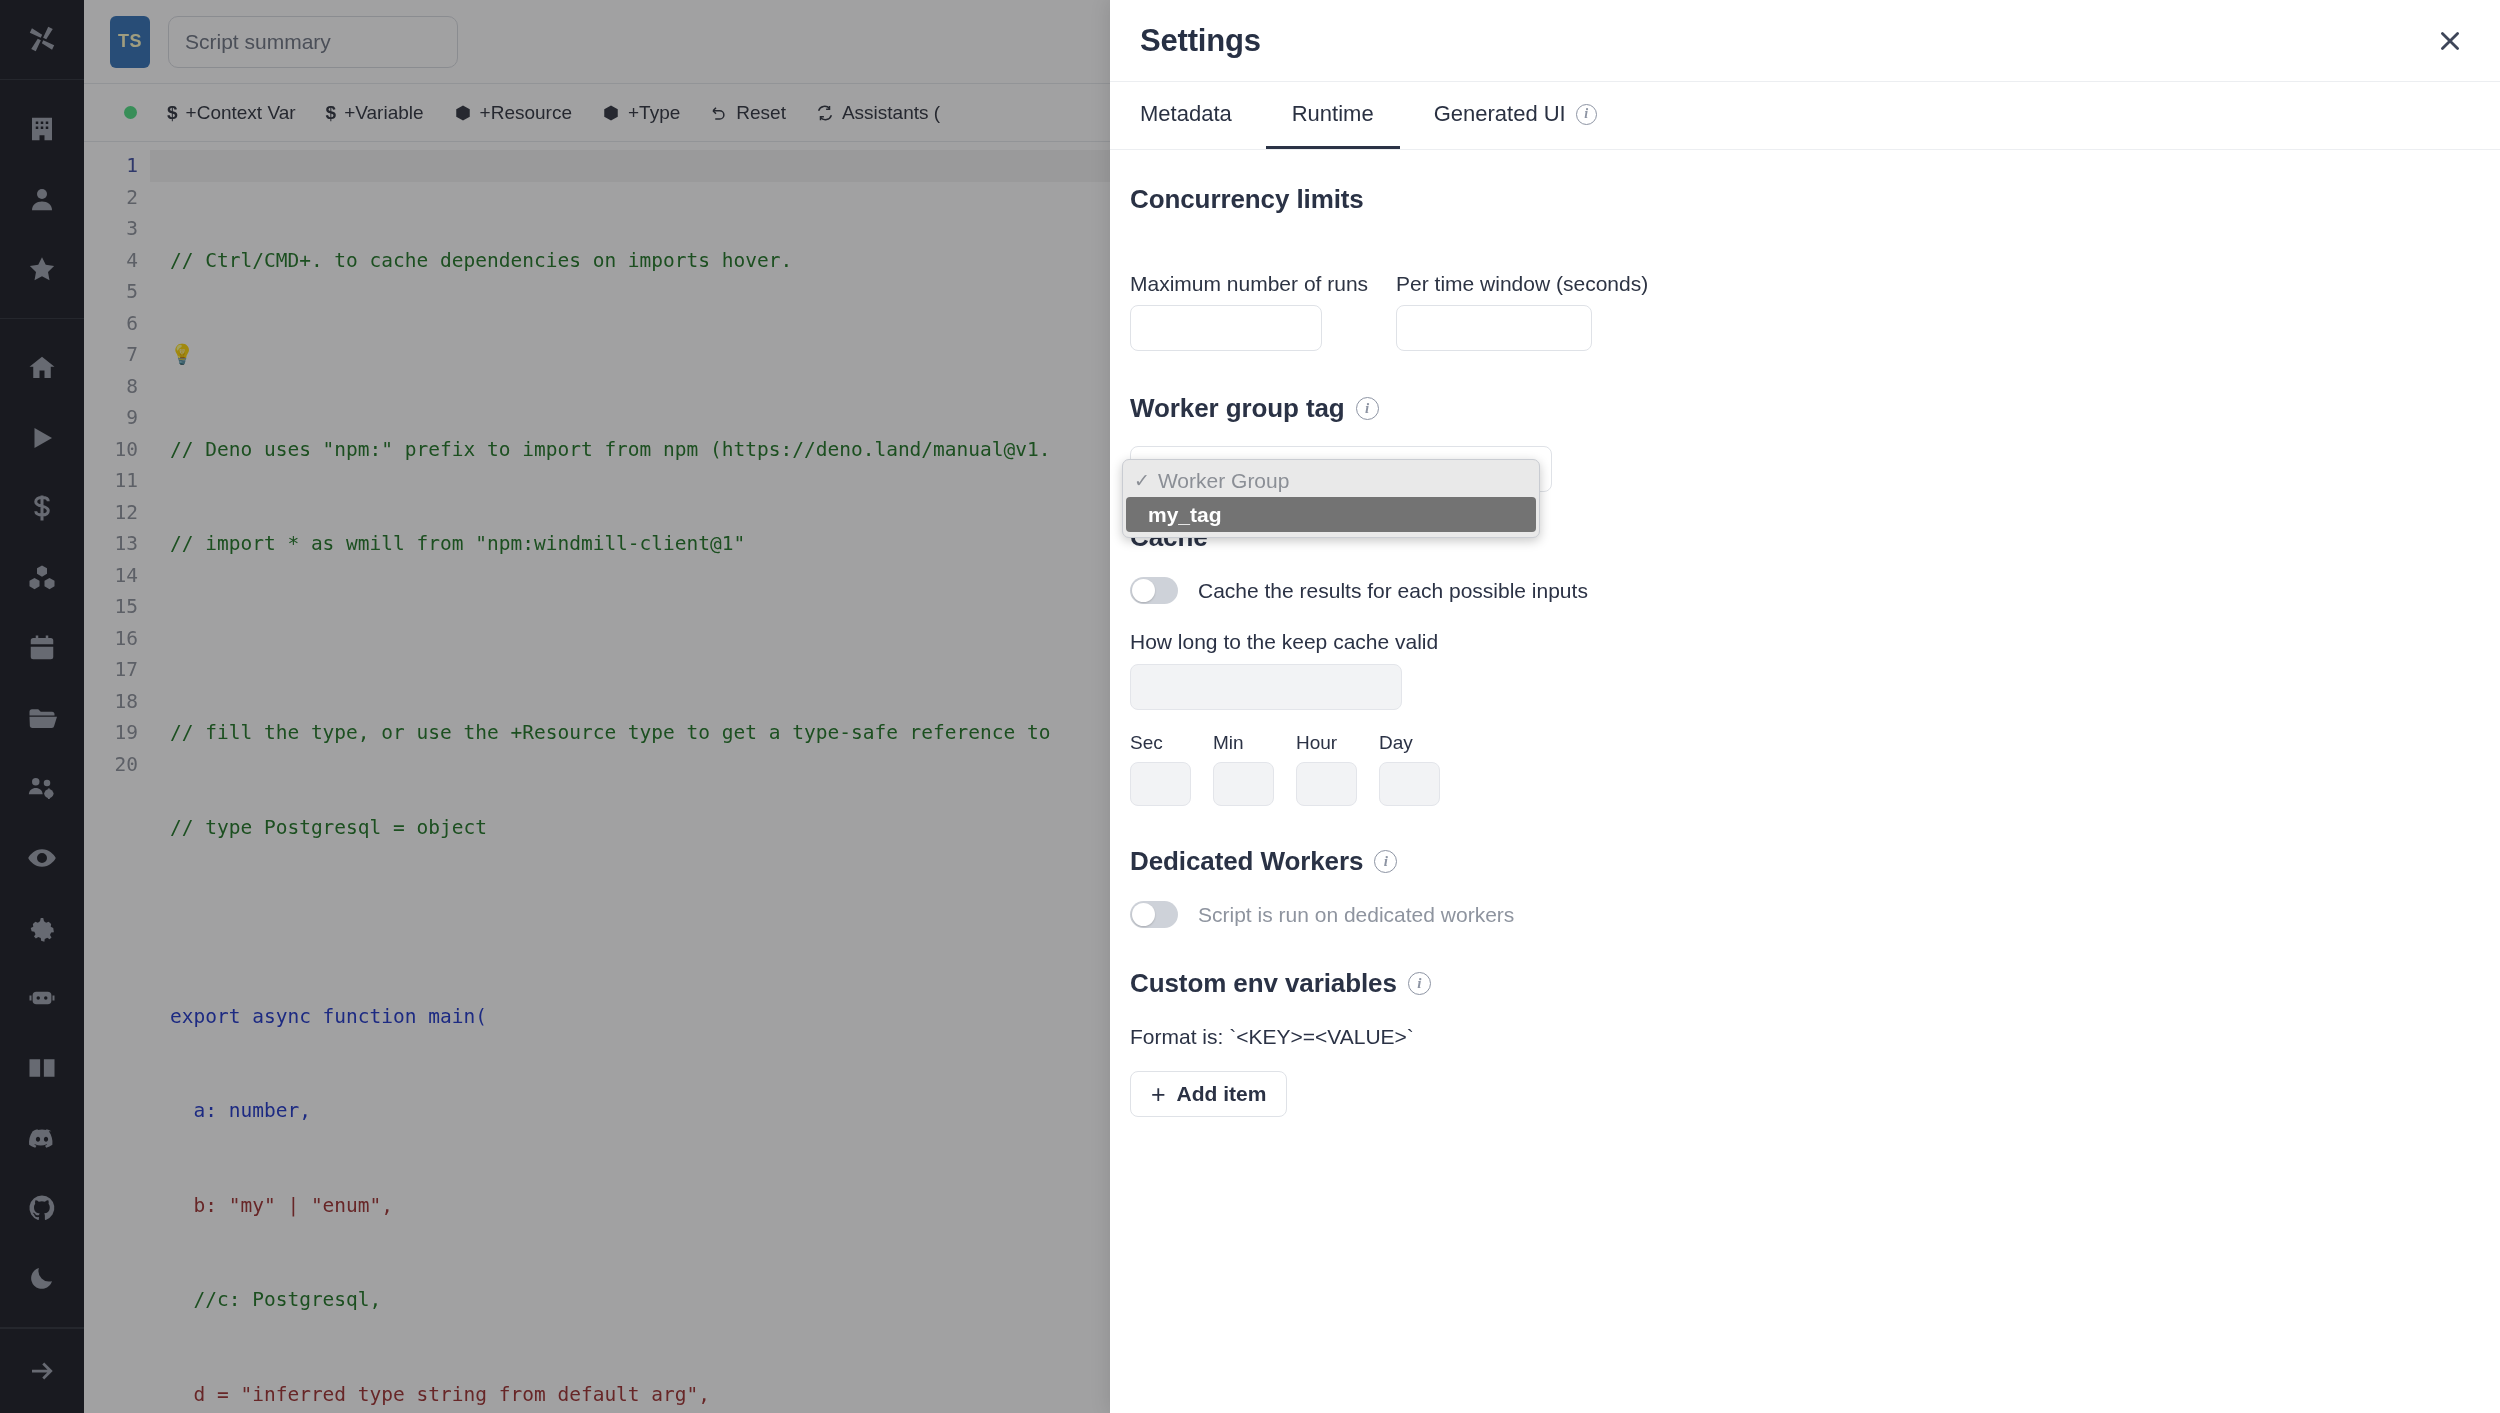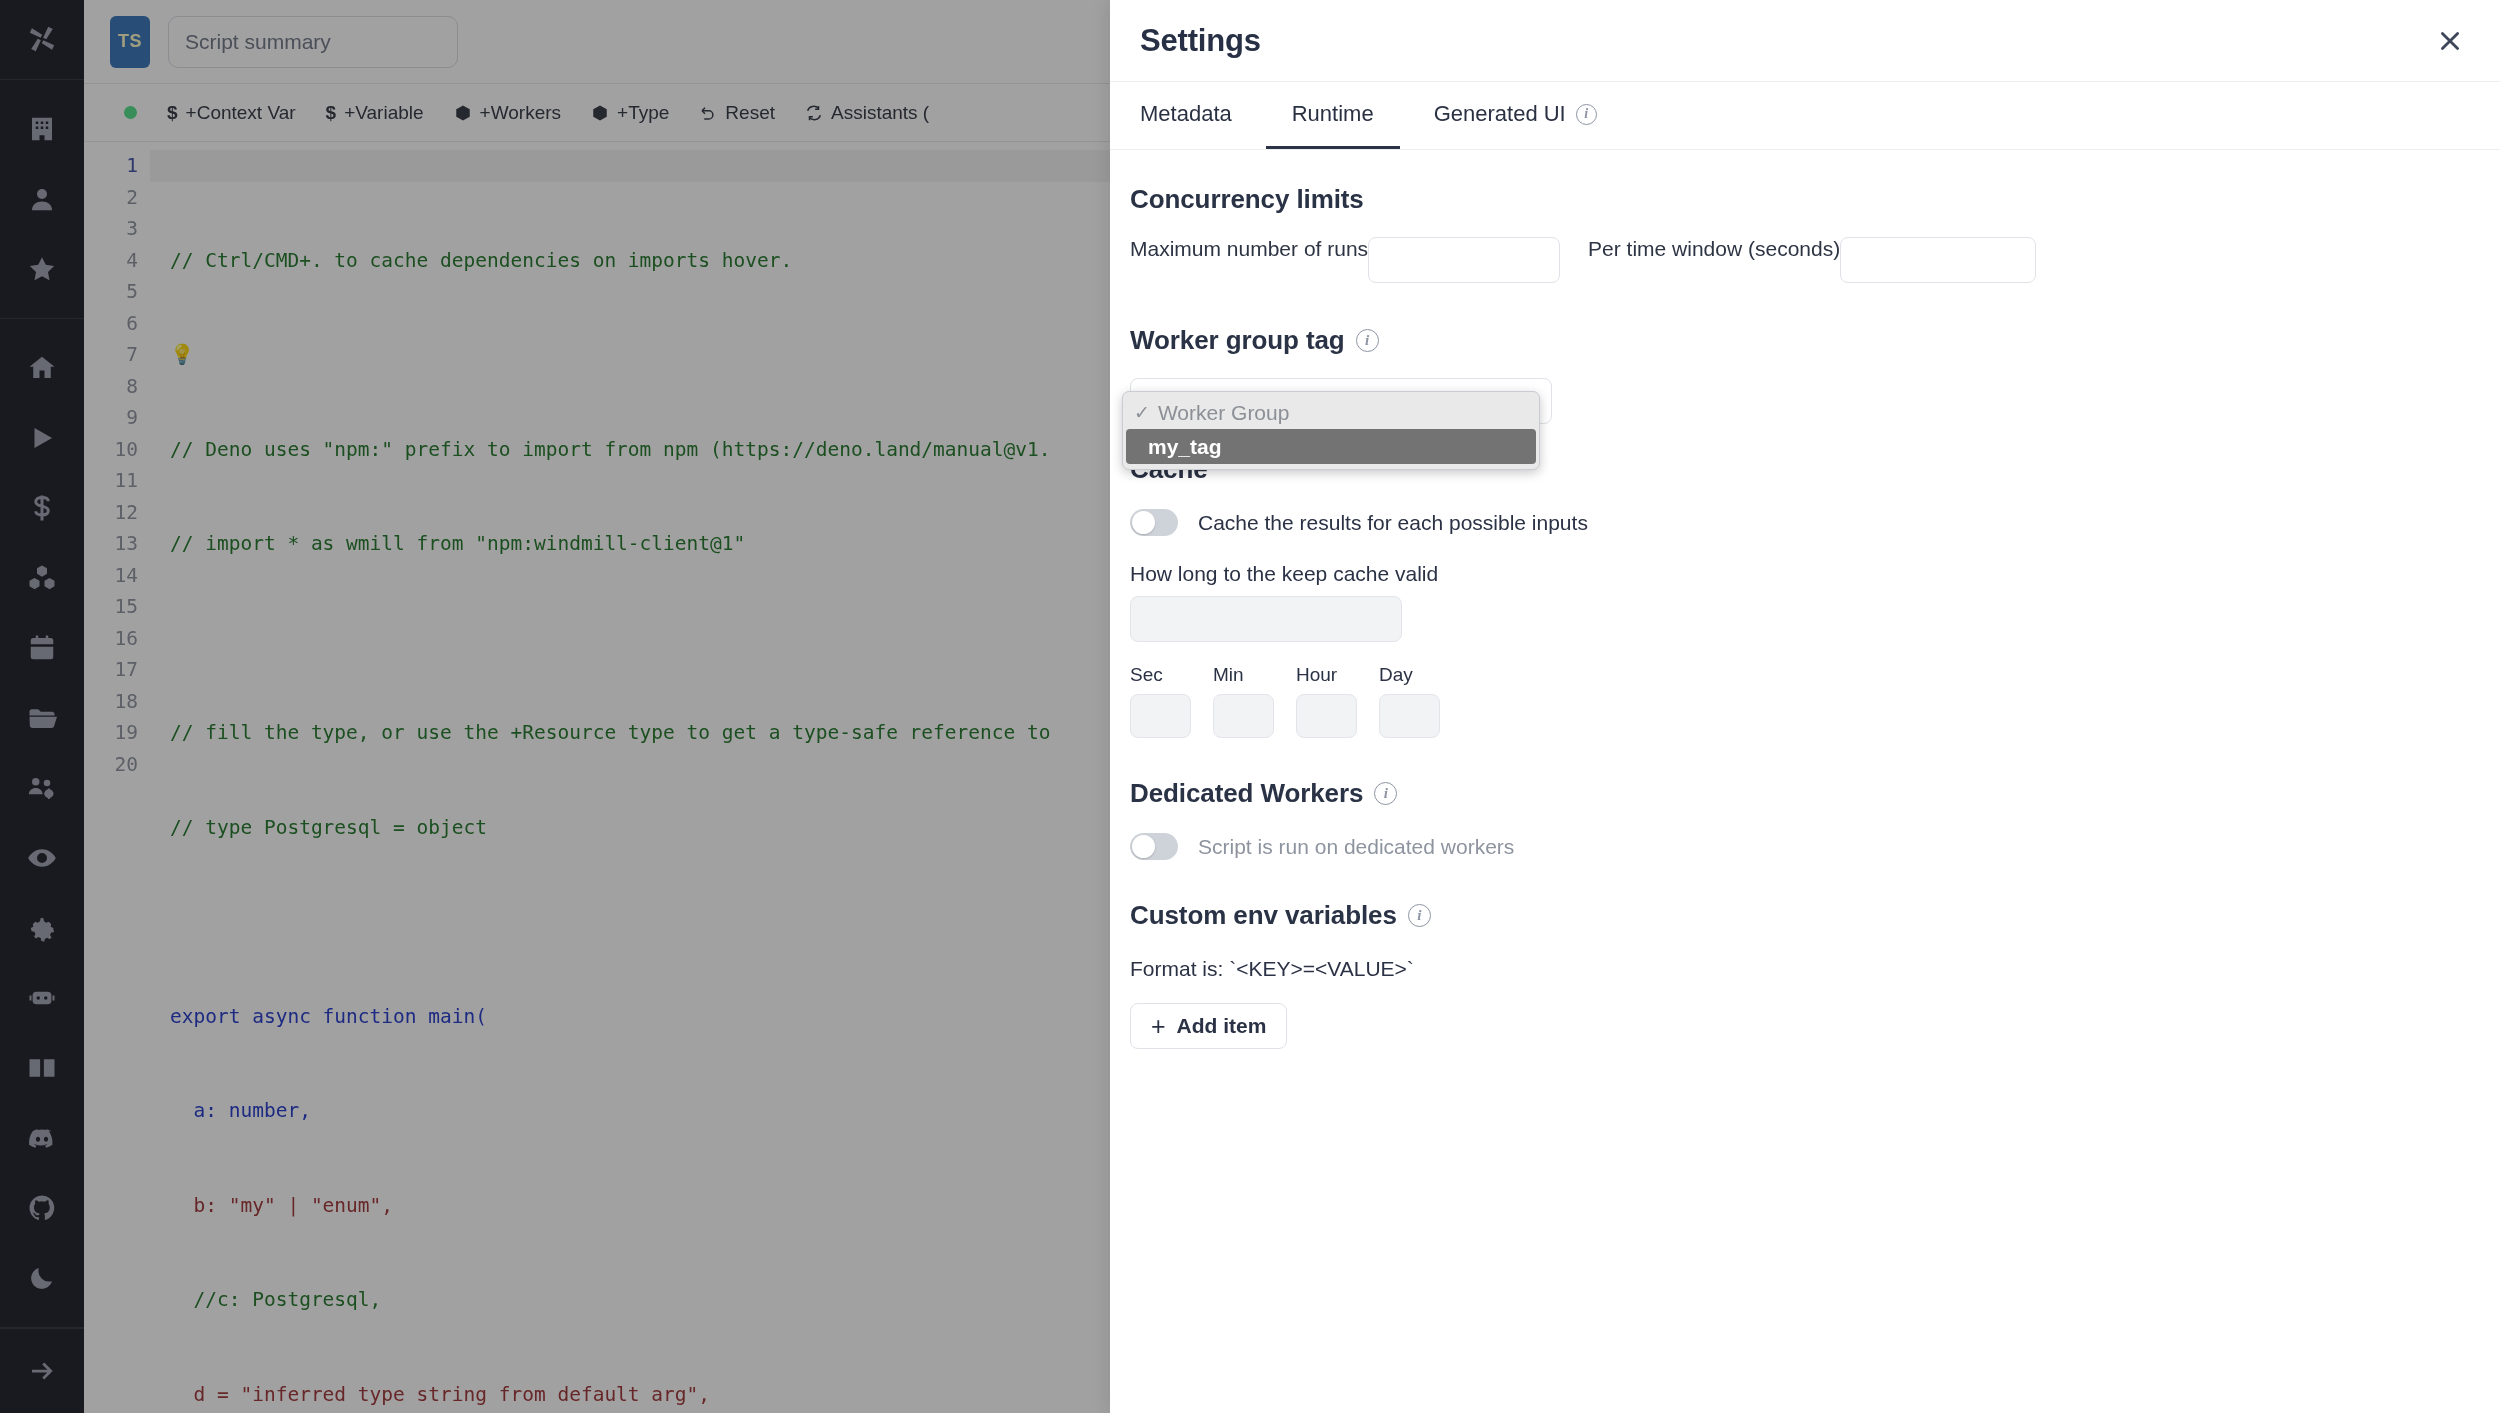--- a/index.html
+++ b/index.html
@@ -247,21 +247,21 @@
     background: #fff; height: 46px;
     outline: none;
     font-family: "Liberation Sans", sans-serif;
     font-size: 19px; padding: 0 12px;
   }
   .txt-input.grey { background: #f2f3f5; border-color: #e3e5ea; }
 
   
   #concurrency { margin-bottom: 42px; }
   #conc-fields { display: flex; gap: 28px; margin-top: 22px; }
-  #conc-fields .cf { display: flex; flex-direction: row; }
+  #conc-fields .cf { display: flex; flex-direction: column; margin-top: 35px; }
   #max-runs-input { width: 192px; }
   #time-window-input { width: 196px; }
 
   
   #wgt-section { margin-bottom: 30px; position: relative; }
   #wgt-select-box {
     margin-top: 22px;
     width: 422px; height: 46px;
     border: 1px solid #dfe2e7; border-radius: 8px;
     background: #fff;
@@ -485,21 +485,21 @@
         <span>+Context Var</span>
       </button>
       <button class="tool-btn">
         <span class="dollar">$</span>
         <span>+Variable</span>
       </button>
       <button class="tool-btn">
         <svg viewBox="0 0 24 24" fill="currentColor">
             <path d="M12 2l9 5v10l-9 5-9-5V7z"></path>
           </svg>
-        <span>+Workers</span>
+        <span>+Resource</span>
       </button>
       <button class="tool-btn">
         <svg viewBox="0 0 24 24" fill="currentColor">
             <path d="M12 2l9 5v10l-9 5-9-5V7z"></path>
           </svg>
         <span>+Type</span>
       </button>
       <button class="tool-btn">
         <svg viewBox="0 0 24 24" fill="none" stroke="currentColor" stroke-width="2">
             <path d="M4 9h9a5.5 5.5 0 110 11H7"></path>

